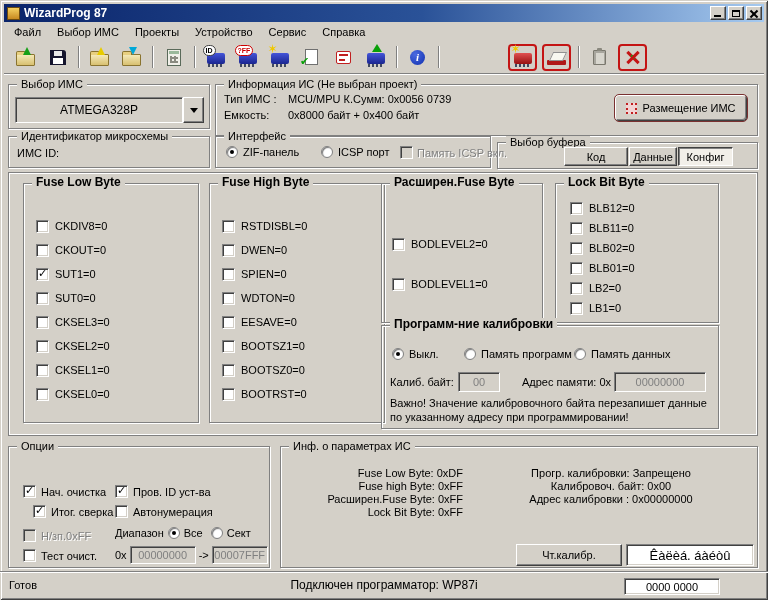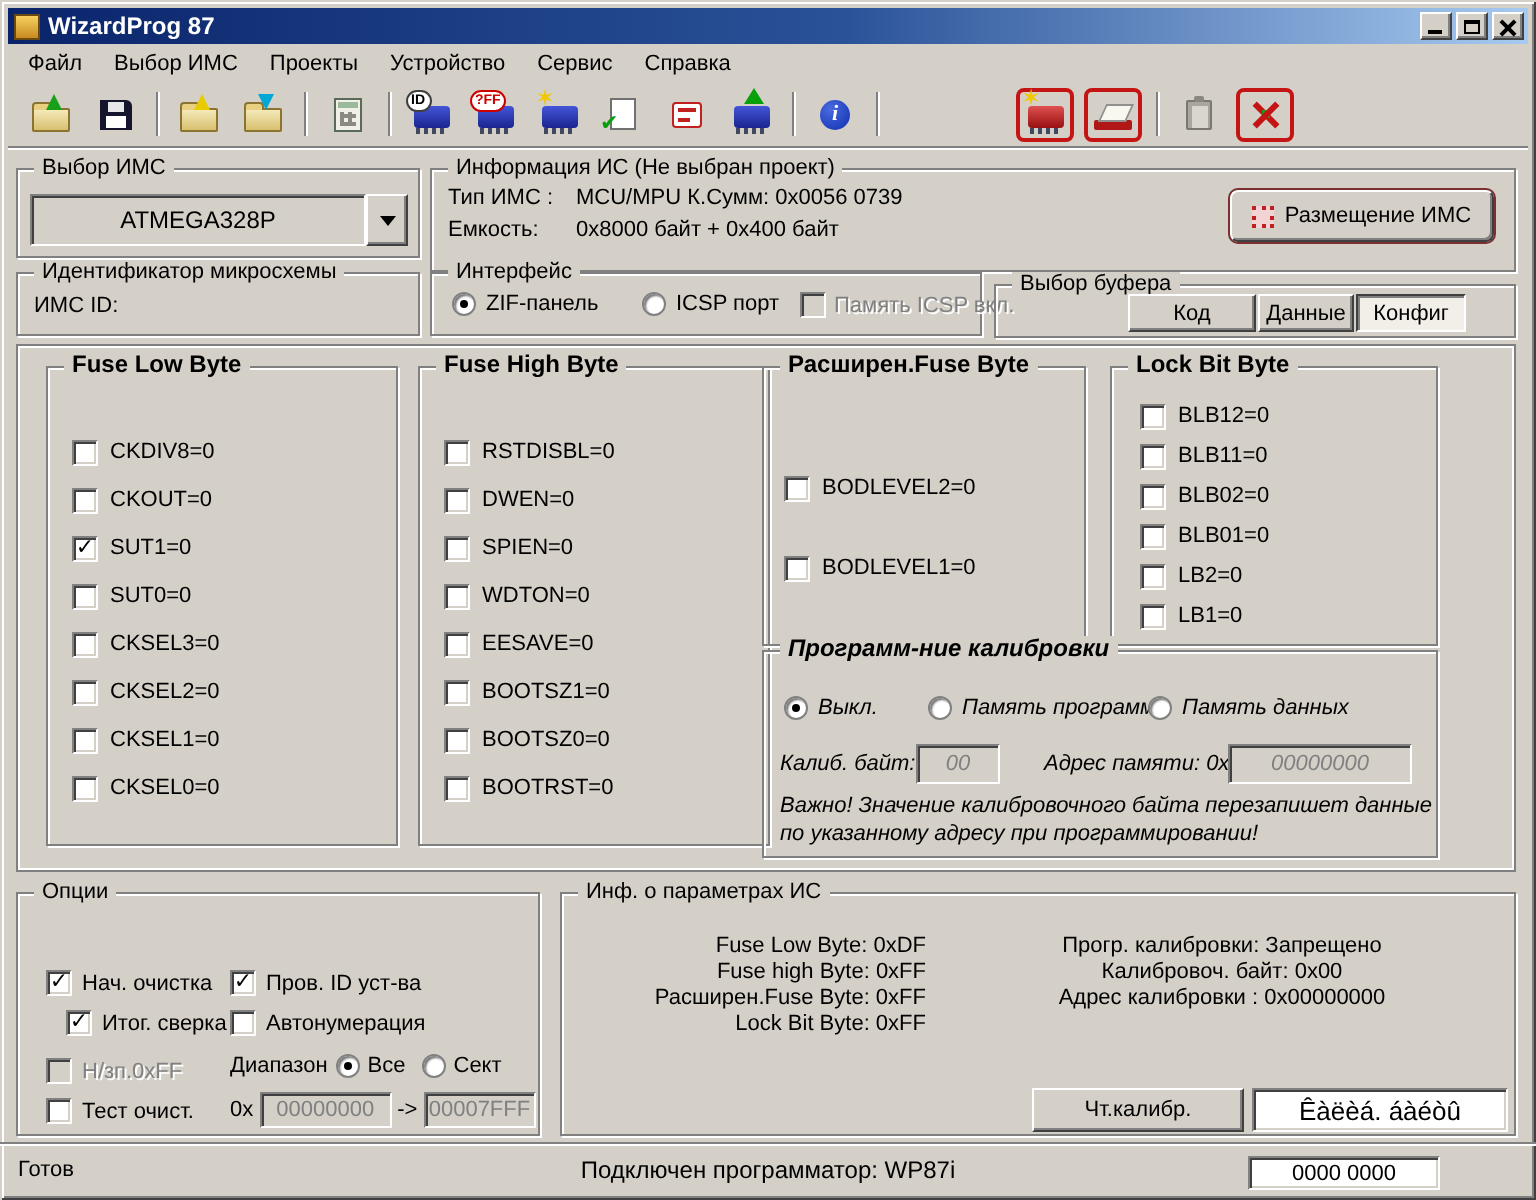--- a/index.html
+++ b/index.html
@@ -420,21 +420,21 @@
             <span class="lbl">LB2=0</span>
           </label>
 
           <label class="check-row">
             <span class="cb"></span>
             <span class="lbl">LB1=0</span>
           </label>
         </div>
     </div>
 
-    <div class="gb" style="left:372px;top:152px;width:338px;height:104px;font-style:italic;">
+    <div class="gb" style="left:372px;top:152px;width:338px;height:104px;">
       <span class="gb-title bold">Программ-ние калибровки</span>
       <label class="row" style="left:10px;top:22px;">
         <span class="radio on"></span>
         <span class="lbl">Выкл.</span>
       </label>
       <label class="row" style="left:82px;top:22px;">
         <span class="radio"></span>
         <span class="lbl">Память программ</span>
       </label>
       <label class="row" style="left:192px;top:22px;">

